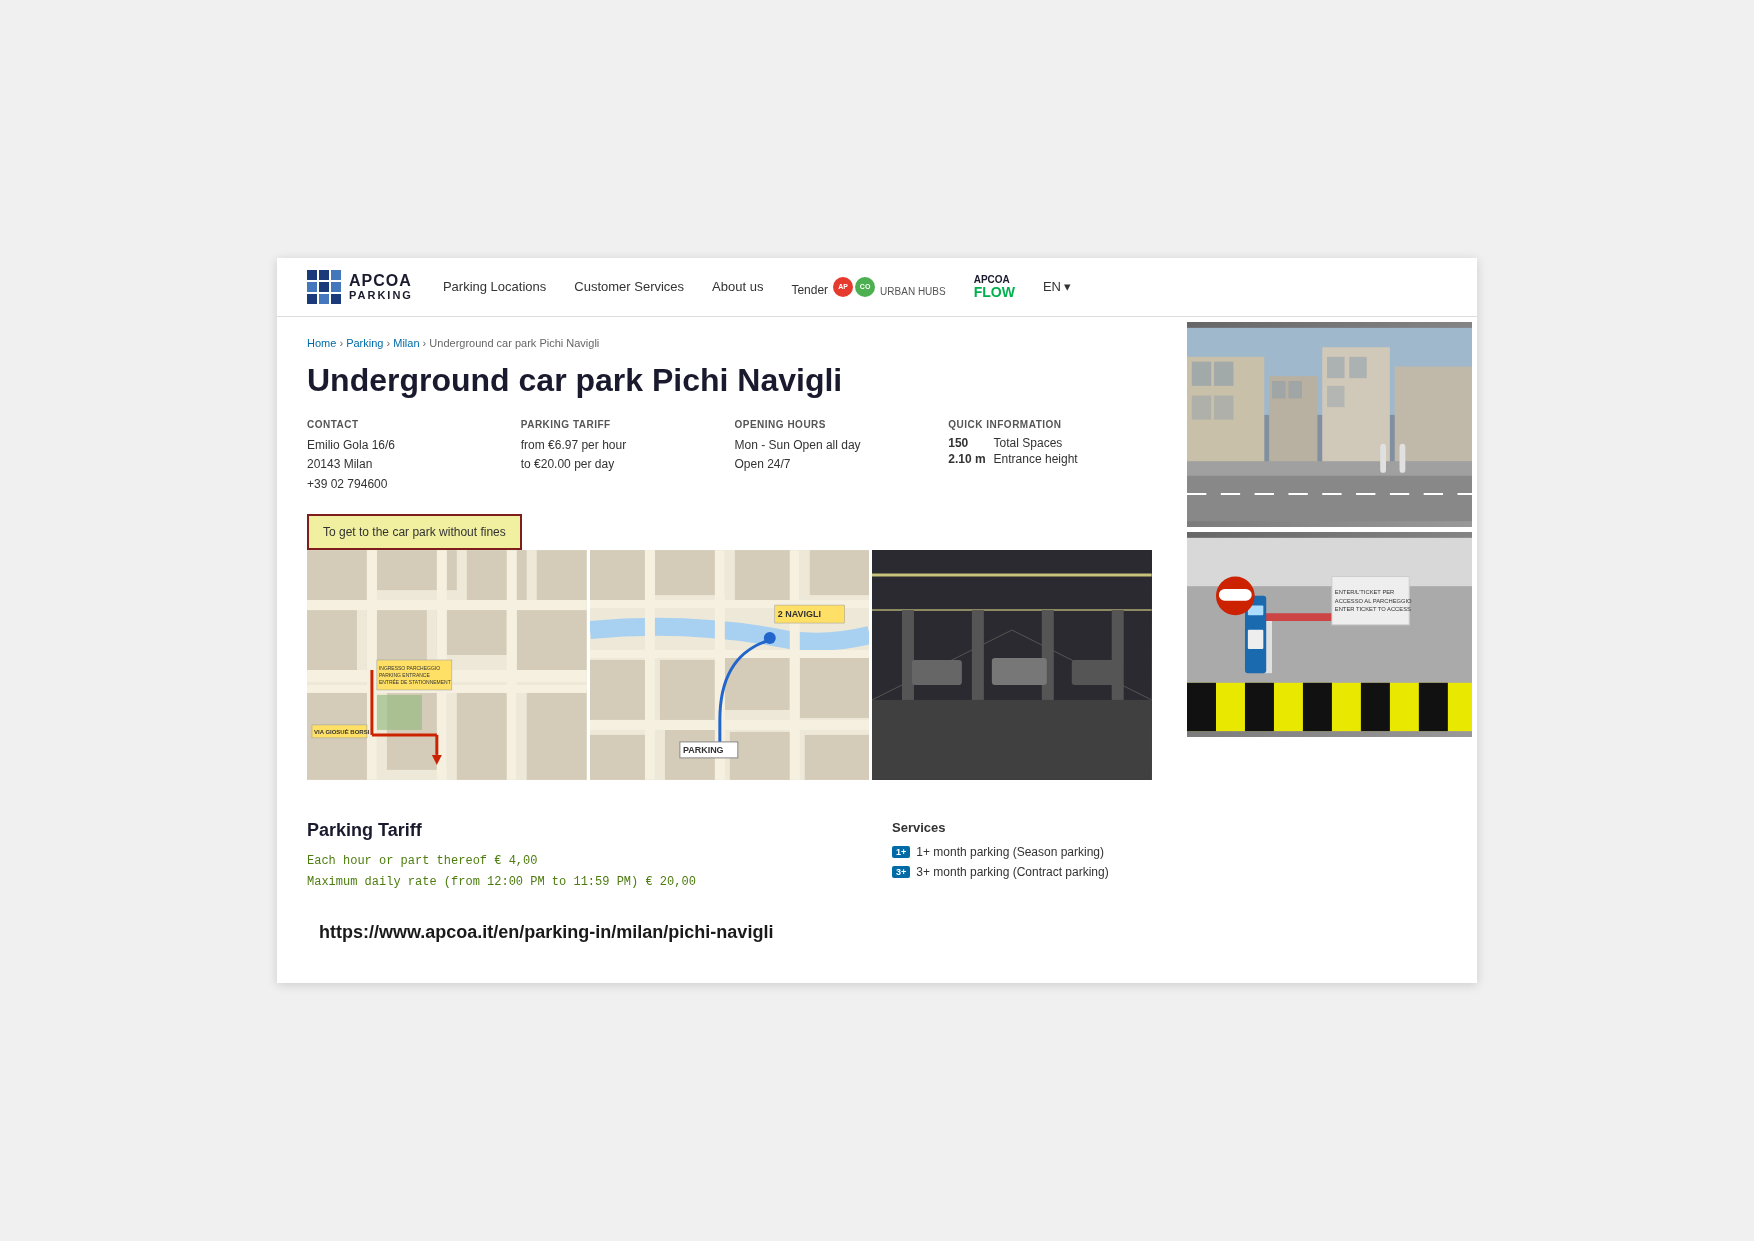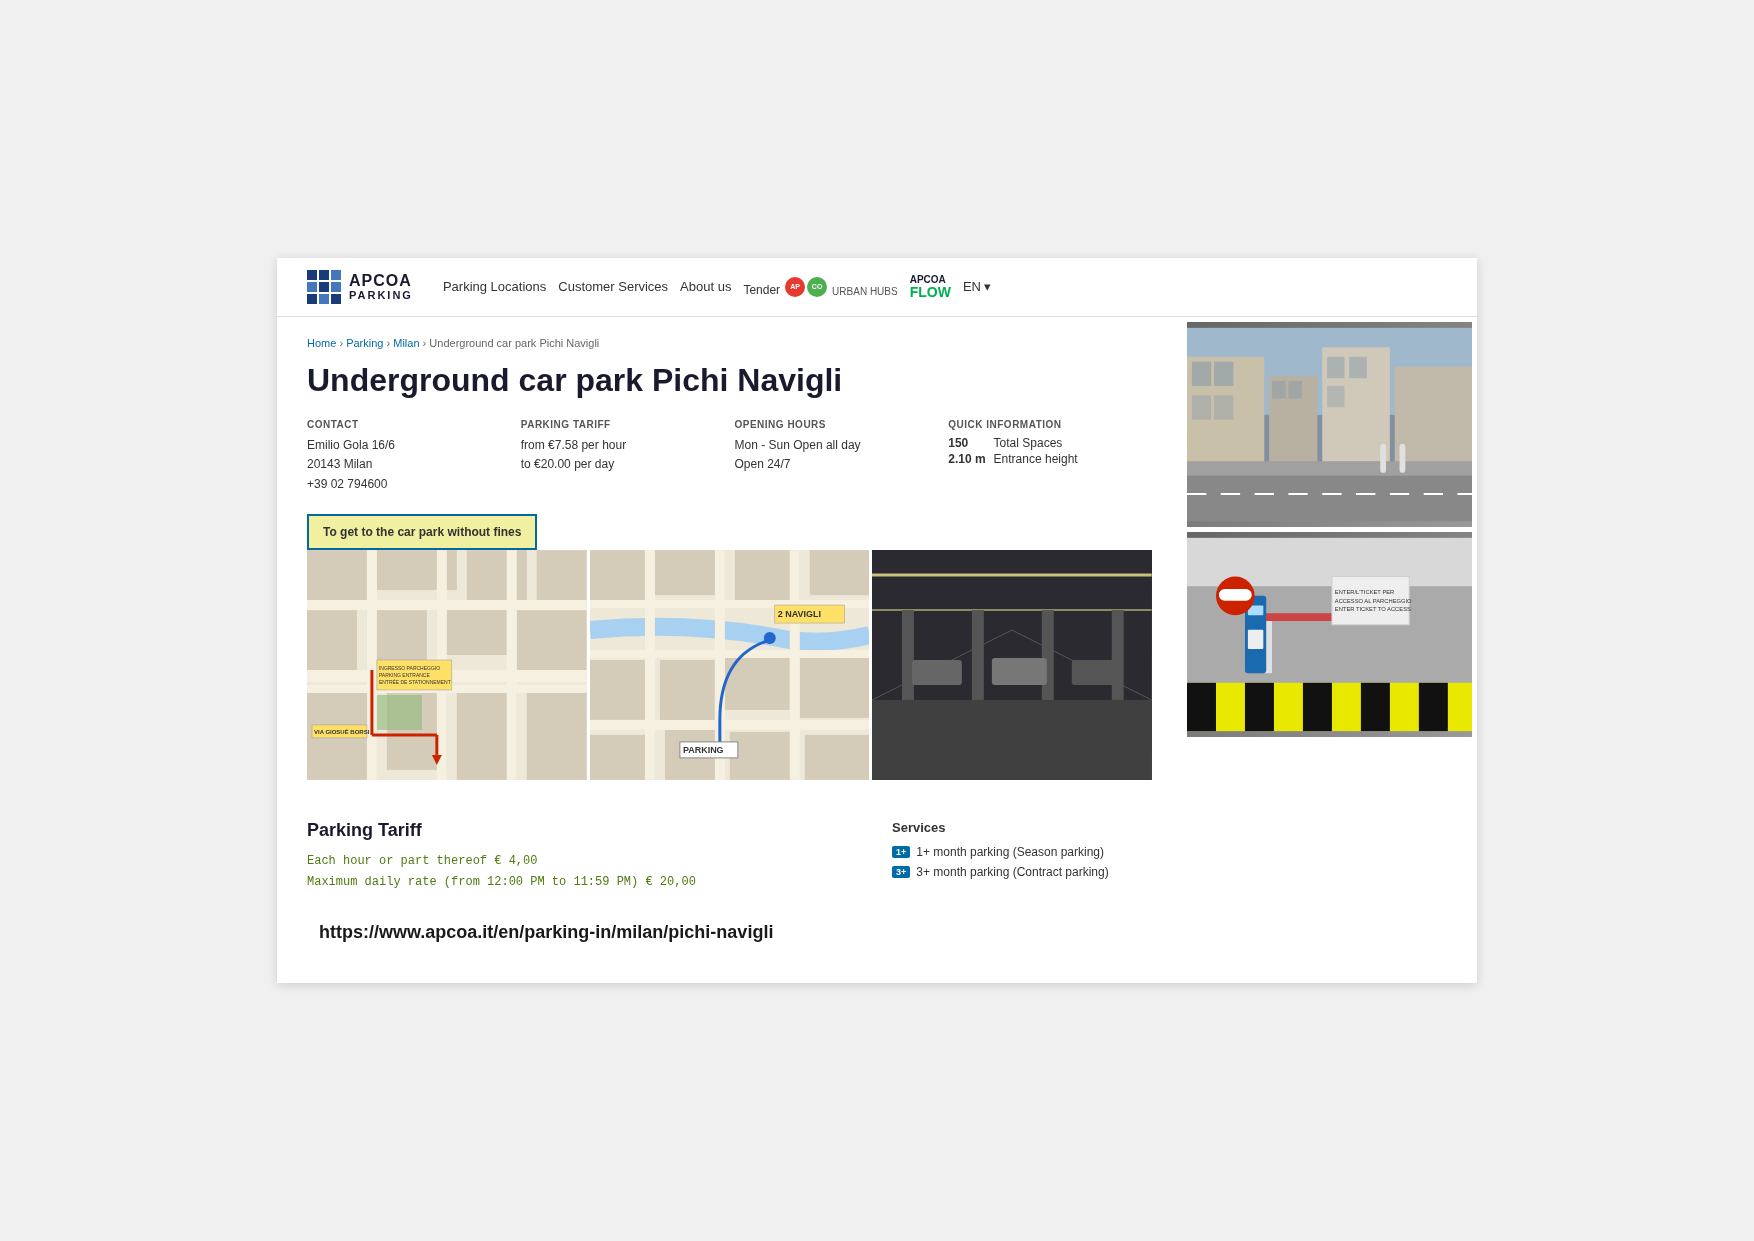--- a/index.html
+++ b/index.html
@@ -57,21 +57,21 @@
       grid-template-rows: repeat(3, 10px);
       gap: 2px;
     }
     .logo-grid-cell {
       width: 10px;
       height: 10px;
     }
     .nav-links {
       display: flex;
       align-items: center;
-      gap: 12px;
+      gap: 28px;
       flex: 1;
     }
     .nav-link {
       font-size: 13px;
       color: #333;
       text-decoration: none;
       cursor: pointer;
       white-space: nowrap;
     }
     .tender-badge {
@@ -191,22 +191,22 @@
       color: #333;
     }
     .map-buttons {
       display: flex;
       gap: 0;
       margin-bottom: 0;
     }
     .map-btn {
       padding: 8px 14px;
       font-size: 12px;
-      font-weight: bold;
-      border: 2px solid #0369a1;
+      font-weight: normal;
+      border: 2px solid #7f1d1d;
       background: #f5f5c0;
       color: #333;
       cursor: pointer;
       white-space: nowrap;
       line-height: 1.4;
     }
     .map-btn.active { background: #f0f0a0; }
     .map-btn:first-child { margin-right: 8px; }
     .map-btn-second {
       padding: 8px 14px;
@@ -382,21 +382,21 @@
             <label>CONTACT</label>
             <p>
               <span>Emilio Gola 16/6</span><br>
               <span>20143 Milan</span><br>
               <span>+39 02 794600</span>
             </p>
           </div>
           <div class="info-section">
             <label>PARKING TARIFF</label>
             <p>
-              <span>from €7.58 per hour</span><br>
+              <span>from €6.97 per hour</span><br>
               <span>to €20.00 per day</span>
             </p>
           </div>
           <div class="info-section">
             <label>OPENING HOURS</label>
             <p>
               <span>Mon - Sun    Open all day</span><br>
               <span>Open 24/7</span>
             </p>
           </div>

